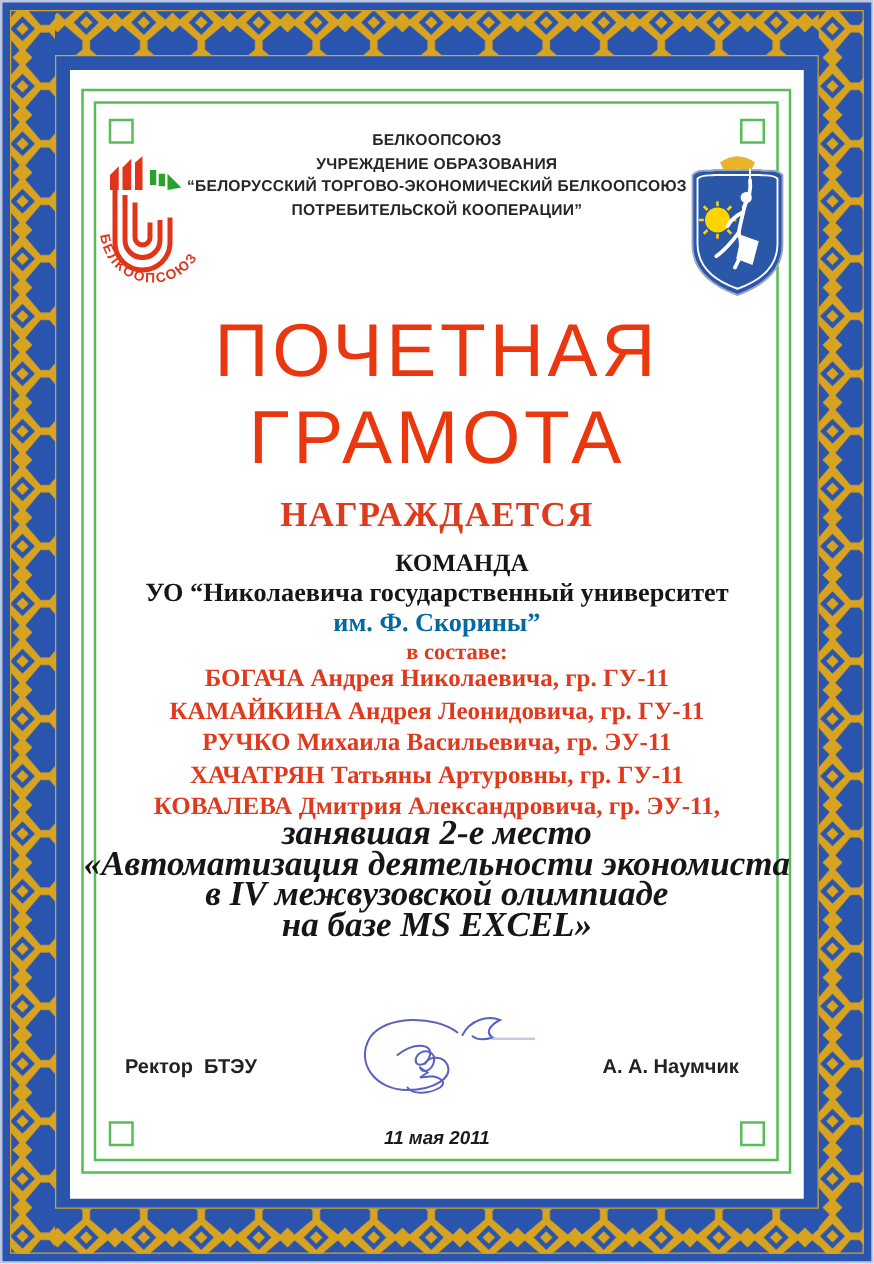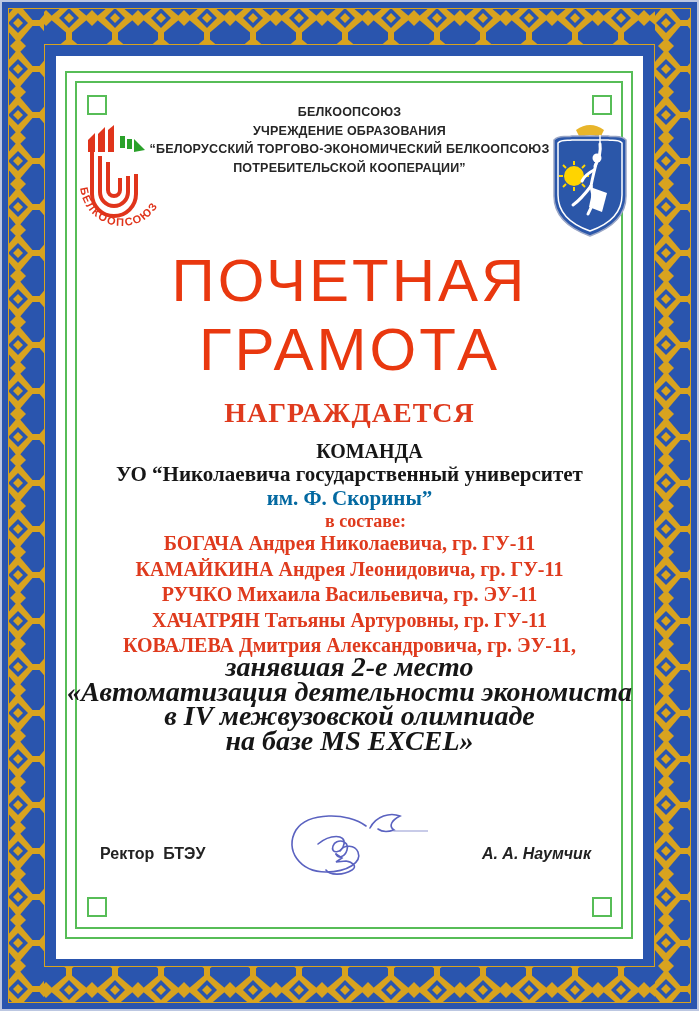--- a/index.html
+++ b/index.html
@@ -16,21 +16,21 @@
   .serif{font-family:"Liberation Serif",serif;}
   .awarded{top:397px;font-size:28px;font-weight:bold;letter-spacing:1px;color:#df3a1d;}
   .team{top:440px;font-size:20px;font-weight:bold;color:#161616;padding-left:40px;}
   .uni1{top:462px;font-size:21px;font-weight:bold;color:#161616;}
   .uni2{top:486px;font-size:21px;font-weight:bold;color:#0369a1;}
   .sostave{top:511px;font-size:18px;font-weight:bold;color:#df3a1d;padding-left:32px;}
   .members{top:531px;font-size:20px;font-weight:bold;color:#df3a1d;line-height:25.6px;}
   .achv{top:655px;font-size:28px;font-weight:bold;font-style:italic;color:#161616;line-height:24.5px;}
   .signer{top:845px;font-size:16px;font-weight:bold;color:#222;white-space:pre;}
   .signer.l{left:100px;text-align:right;}
-  .signer.r{left:auto;right:108px;text-align:left;font-style:italic;}
+  .signer.r{left:auto;right:108px;text-align:left;}
   .date{top:902px;font-size:15px;font-weight:bold;font-style:italic;color:#1b1b1b;}
   svg{display:block;}
 </style>
 </head>
 <body>
 
 <div class="cert">
 
   <svg class="layer" width="699" height="1011" viewBox="0 0 699 1011">
     <defs>
@@ -166,14 +166,15 @@
   <svg class="abs" style="left:278px;top:804px" width="150" height="90" viewBox="0 0 150 90">
     <g fill="none" stroke="#5a62c0" stroke-width="1.6" stroke-linecap="round">
       <path d="M88 22 C70 8 30 8 18 26 C6 46 22 68 48 68 C70 68 84 58 80 48 C77 41 66 40 62 47"></path>
       <path d="M40 40 C52 30 68 30 66 40 C64 50 52 50 55 42 C58 34 72 36 69 46 C67 53 60 55 58 50"></path>
       <path d="M58 50 L64 54 L58 58 L68 57 C74 58 80 62 74 66 C66 71 52 72 48 66"></path>
       <path d="M92 24 C98 12 112 8 122 12 C114 16 110 22 116 26 C110 28 104 28 100 25"></path>
       <line x1="116" y1="27" x2="150" y2="27" stroke="#9aa1d6" stroke-width="2" opacity="0.55"></line>
     </g>
   </svg>
 
+  <div class="abs ctr date">11 мая 2011</div>
 
 </div>
 
 </body></html>

